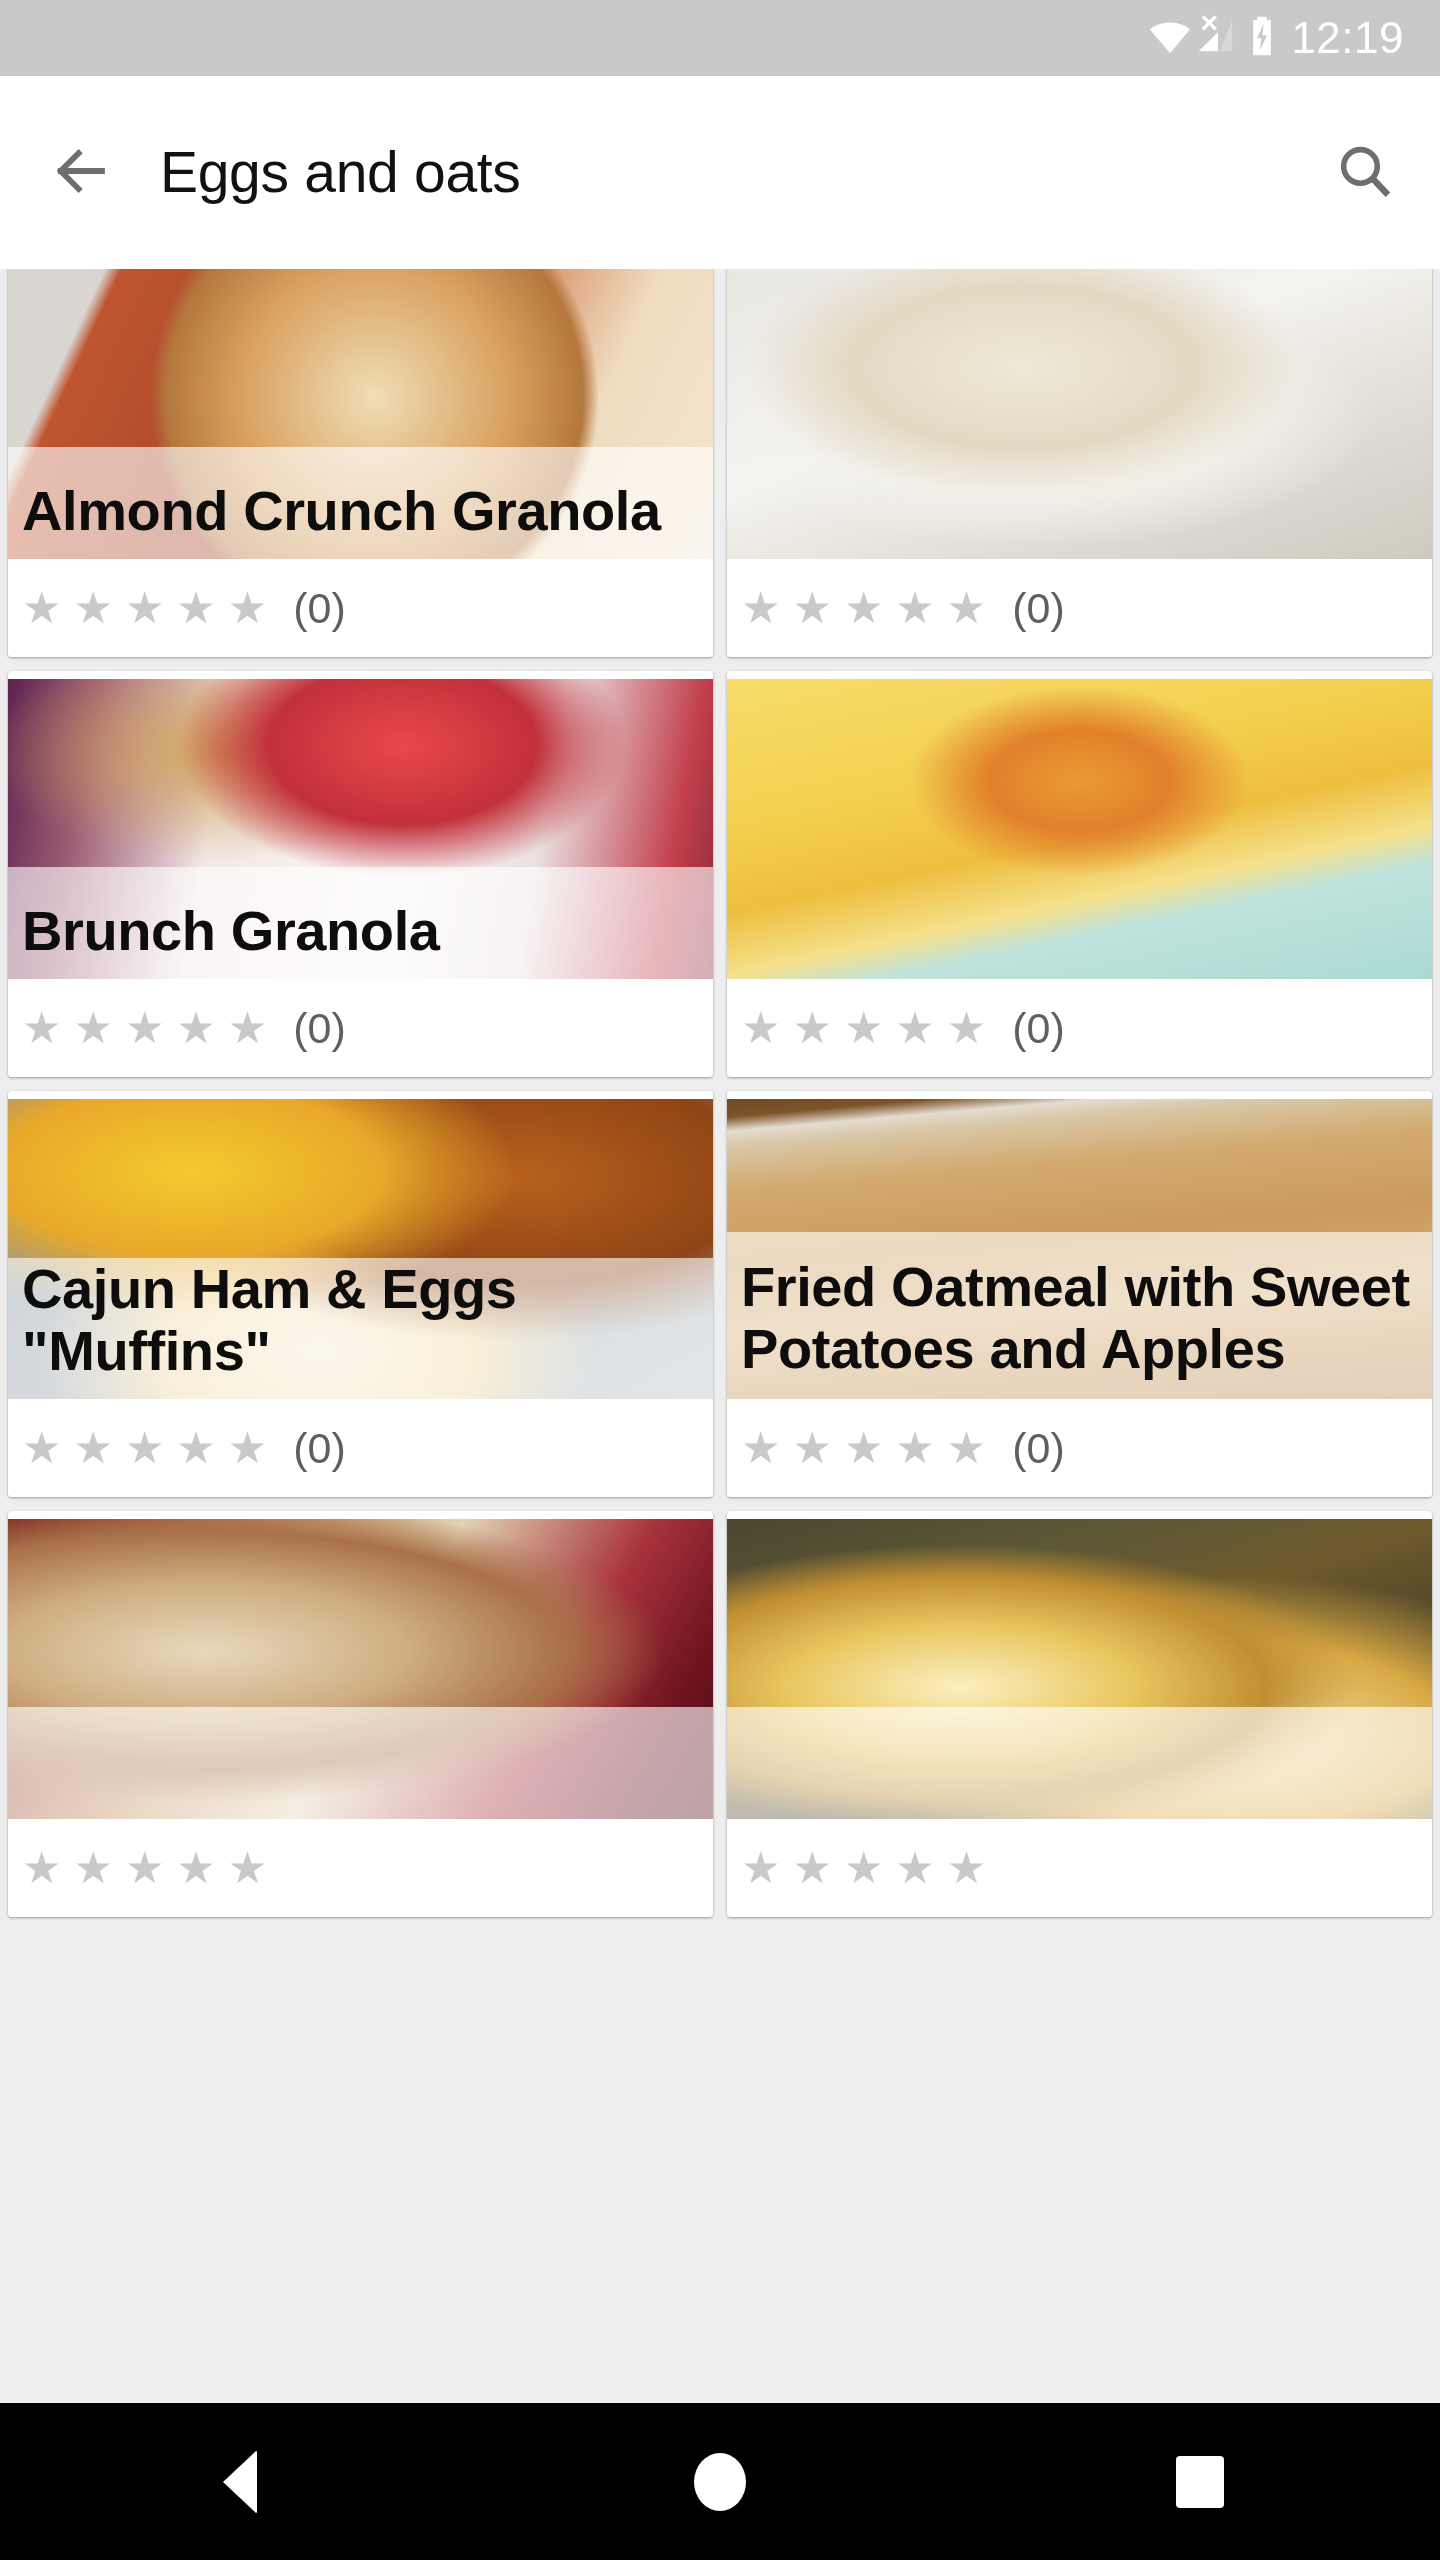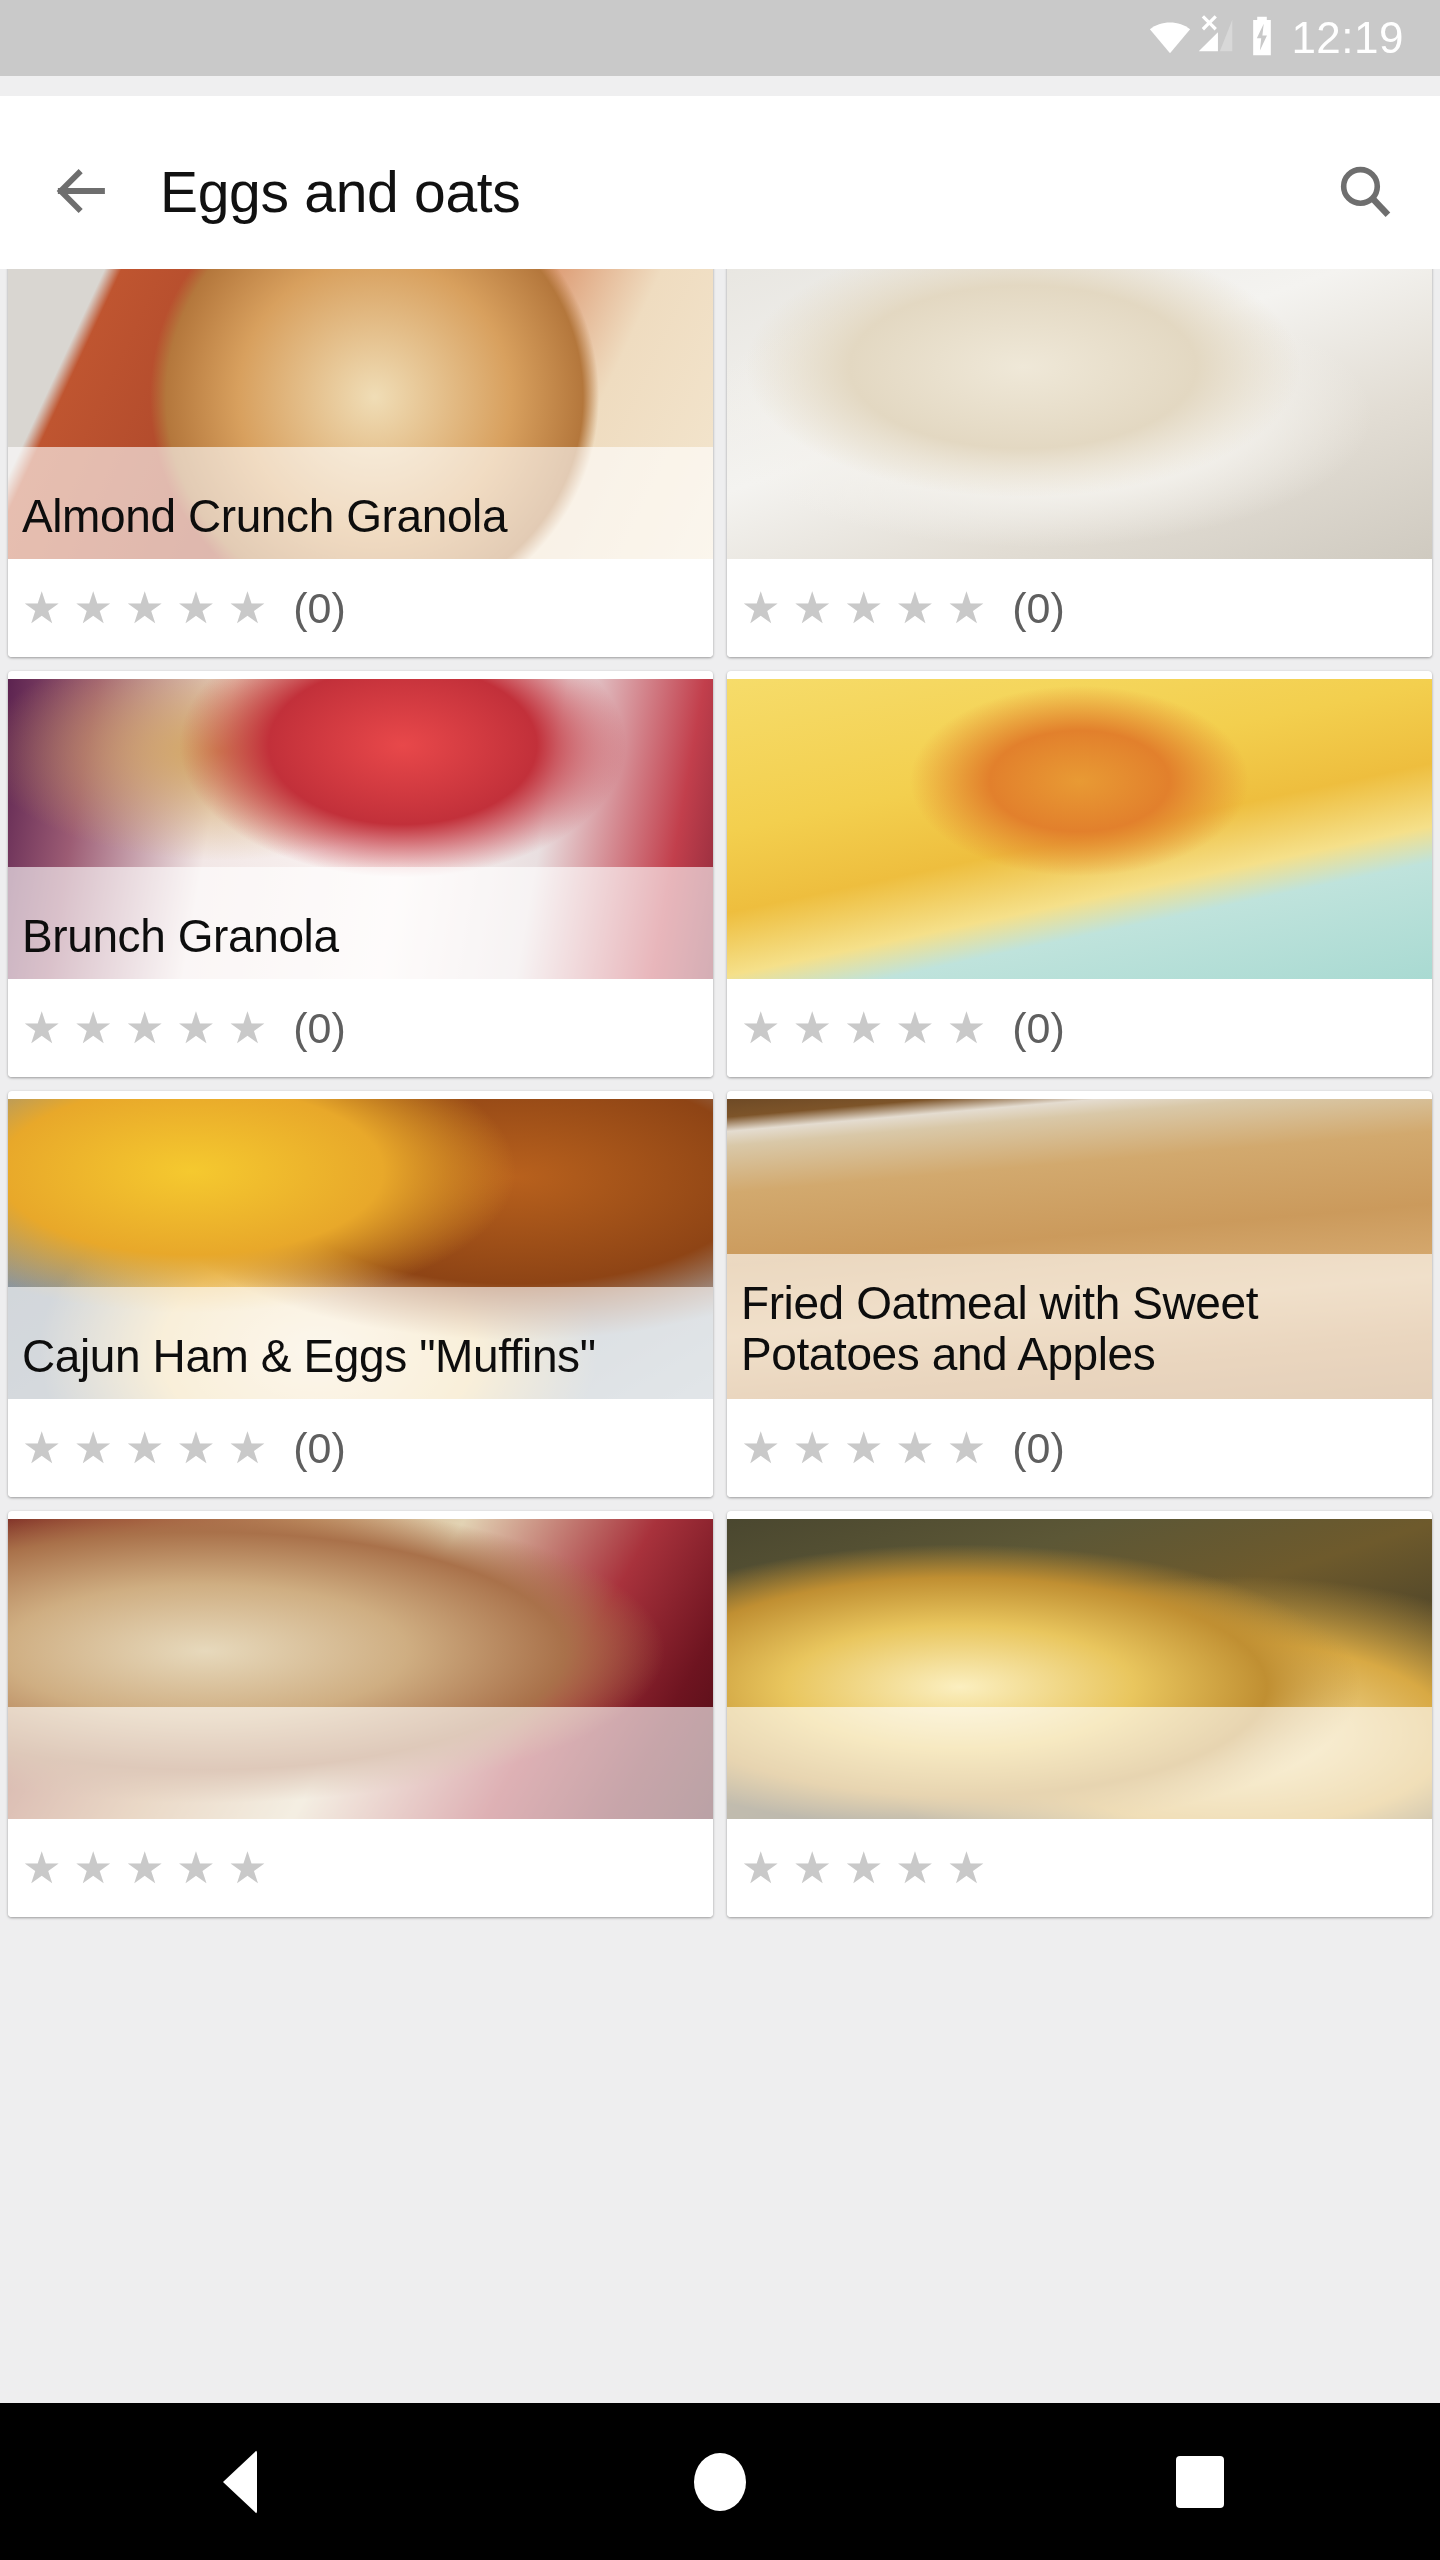--- a/index.html
+++ b/index.html
@@ -19,21 +19,21 @@
   }
   .sb-icon{ display:block; }
   .status-time{
     color:#ffffff; font-size:44px; font-weight:400;
     letter-spacing:0.5px; line-height:1; margin-left:6px;
   }
 
   
   .app-bar{
     position:absolute; top:76px; left:0; width:1440px; height:193px;
-    background:#ffffff; display:flex; align-items:center;margin-top:20px;
+    background:#ffffff; display:flex; align-items:center;
   }
   .back-btn{
     width:160px; height:193px; display:flex; align-items:center;
     justify-content:center; cursor:pointer;
   }
   .app-title{
     font-size:57px; color:#111111; font-weight:400;
     letter-spacing:-0.3px; flex:1; line-height:1;
   }
   .search-btn{
@@ -64,22 +64,22 @@
   }
   .photo{ position:absolute; inset:0; }
   .title-band{
     position:absolute; left:0; right:0; bottom:0;
     background:rgba(255,255,255,0.62);
     padding:0 14px 12px 14px;
     display:flex; align-items:flex-end;
     min-height:112px;
   }
   .card-title{
-    font-size:46px; line-height:1.12; color:#0d0d0d;
-    font-weight:400; letter-spacing:-0.4px;
+    font-size:56px; line-height:1.12; color:#0d0d0d;
+    font-weight:700; letter-spacing:-0.4px;
     padding-bottom:4px;
   }
   .card-title.two-line{ padding-bottom:6px;margin-top:24px; }
   .rating-row{
     height:98px; display:flex; align-items:center;
     padding-left:14px; gap:10px; background:#fff;
   }
   .stars{ display:flex; gap:12px; }
   .star{ font-size:44px; color:#c9c9c9; line-height:1; }
   .count{ font-size:43px; color:#5f5f5f; margin-left:16px; line-height:1; }

